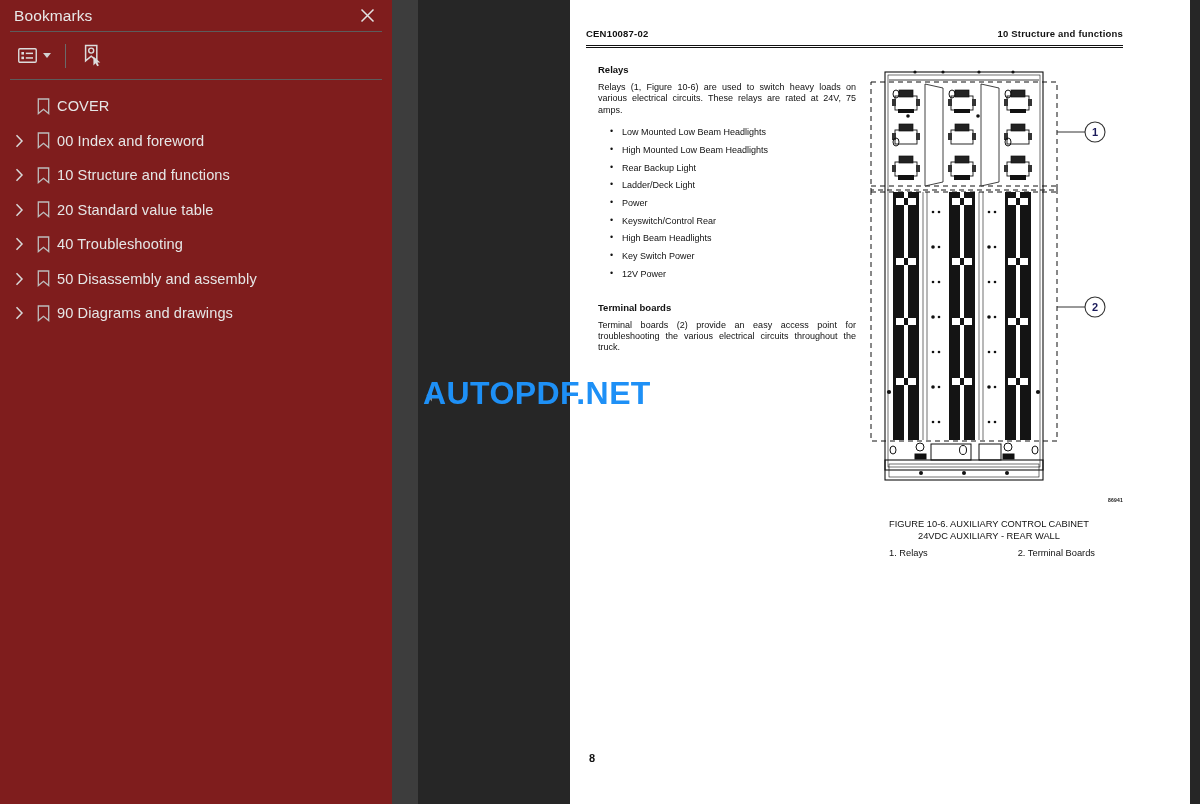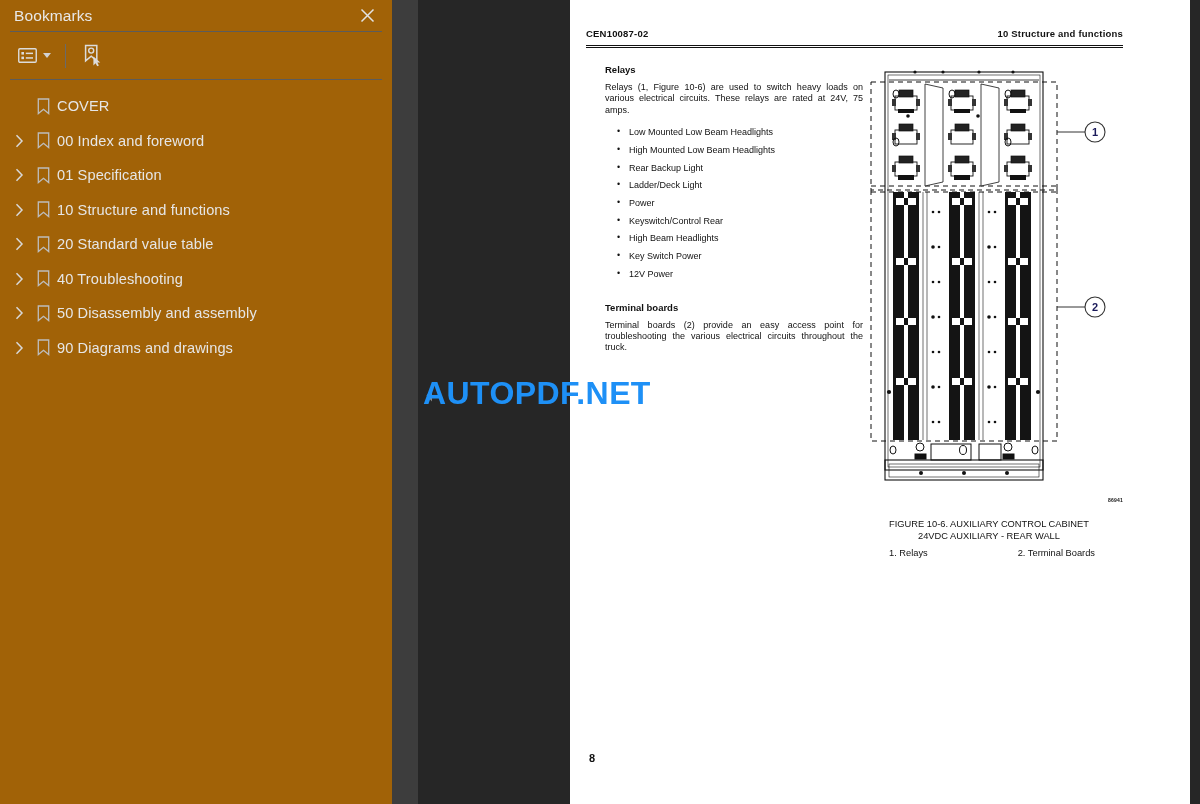--- a/index.html
+++ b/index.html
@@ -5,21 +5,21 @@
   * { box-sizing: border-box; margin: 0; padding: 0; }
   html, body {
     width: 1200px; height: 804px;
     font-family: "Liberation Sans", sans-serif;
     overflow: hidden; background: #262626;
   }
   .app { position: relative; width: 1200px; height: 804px; display: flex; }
 
   
   .sidebar {
-    width: 392px; height: 804px; background: #a16207;
+    width: 392px; height: 804px; background: #7f1d1d;
     display: flex; flex-direction: column; flex: 0 0 392px;
   }
   .sb-header {
     height: 31px; display: flex; align-items: center;
     padding: 0 12px 0 14px; position: relative;
   }
   .sb-title {
     color: #e8e8e8; font-size: 15.5px; letter-spacing: .1px;
   }
   .sb-close {
@@ -81,21 +81,21 @@
     position: absolute; left: 0; top: 28px; width: 537px;
     display: flex; justify-content: space-between; align-items: flex-end;
   }
   .doc-code { font-size: 9.5px; font-weight: bold; color: #111; letter-spacing: .2px; }
   .doc-sect { font-size: 9.5px; font-weight: bold; color: #111; letter-spacing: .2px; }
   .hdr-rule {
     position: absolute; left: 0; top: 45px; width: 537px; height: 0;
     border-top: 1.6px solid #111; border-bottom: .7px solid #111; padding-bottom: 1px;
   }
 
-  .col-left { position: absolute; left: 19px; top: 64px; width: 258px; }
+  .col-left { position: absolute; left: 12px; top: 64px; width: 258px; }
   .sec-h { font-size: 9.5px; font-weight: bold; color: #111; margin-bottom: 7px; }
   .sec-p {
     font-size: 9px; color: #111; line-height: 11.4px; text-align: justify;
   }
   .bullets { margin-top: 8px; list-style: none; }
   .bullets li {
     font-size: 9px; color: #111; line-height: 17.7px;
     padding-left: 24px; position: relative; white-space: nowrap;
   }
   .bullets li:before {
@@ -195,33 +195,20 @@
             </svg>
         </span>
         <span class="bm-icon">
           <svg width="13" height="17" viewBox="0 0 13 17">
               <path d="M1.3 1 h10.4 v14.6 l-5.2 -4.3 l-5.2 4.3 z" stroke="currentColor" stroke-width="1.3" fill="none"></path>
             </svg>
         </span>
         <span class="bm-label">00 Index and foreword</span>
       </div>
 
-      <div class="bm-item">
-        <span class="bm-arrow">
-          <svg width="9" height="14" viewBox="0 0 9 14">
-              <path d="M1.5 1.3 L7 7 L1.5 12.7" stroke="currentColor" stroke-width="1.5" fill="none"></path>
-            </svg>
-        </span>
-        <span class="bm-icon">
-          <svg width="13" height="17" viewBox="0 0 13 17">
-              <path d="M1.3 1 h10.4 v14.6 l-5.2 -4.3 l-5.2 4.3 z" stroke="currentColor" stroke-width="1.3" fill="none"></path>
-            </svg>
-        </span>
-        <span class="bm-label">01 Specification</span>
-      </div>
 
       <div class="bm-item">
         <span class="bm-arrow">
           <svg width="9" height="14" viewBox="0 0 9 14">
               <path d="M1.5 1.3 L7 7 L1.5 12.7" stroke="currentColor" stroke-width="1.5" fill="none"></path>
             </svg>
         </span>
         <span class="bm-icon">
           <svg width="13" height="17" viewBox="0 0 13 17">
               <path d="M1.3 1 h10.4 v14.6 l-5.2 -4.3 l-5.2 4.3 z" stroke="currentColor" stroke-width="1.3" fill="none"></path>

